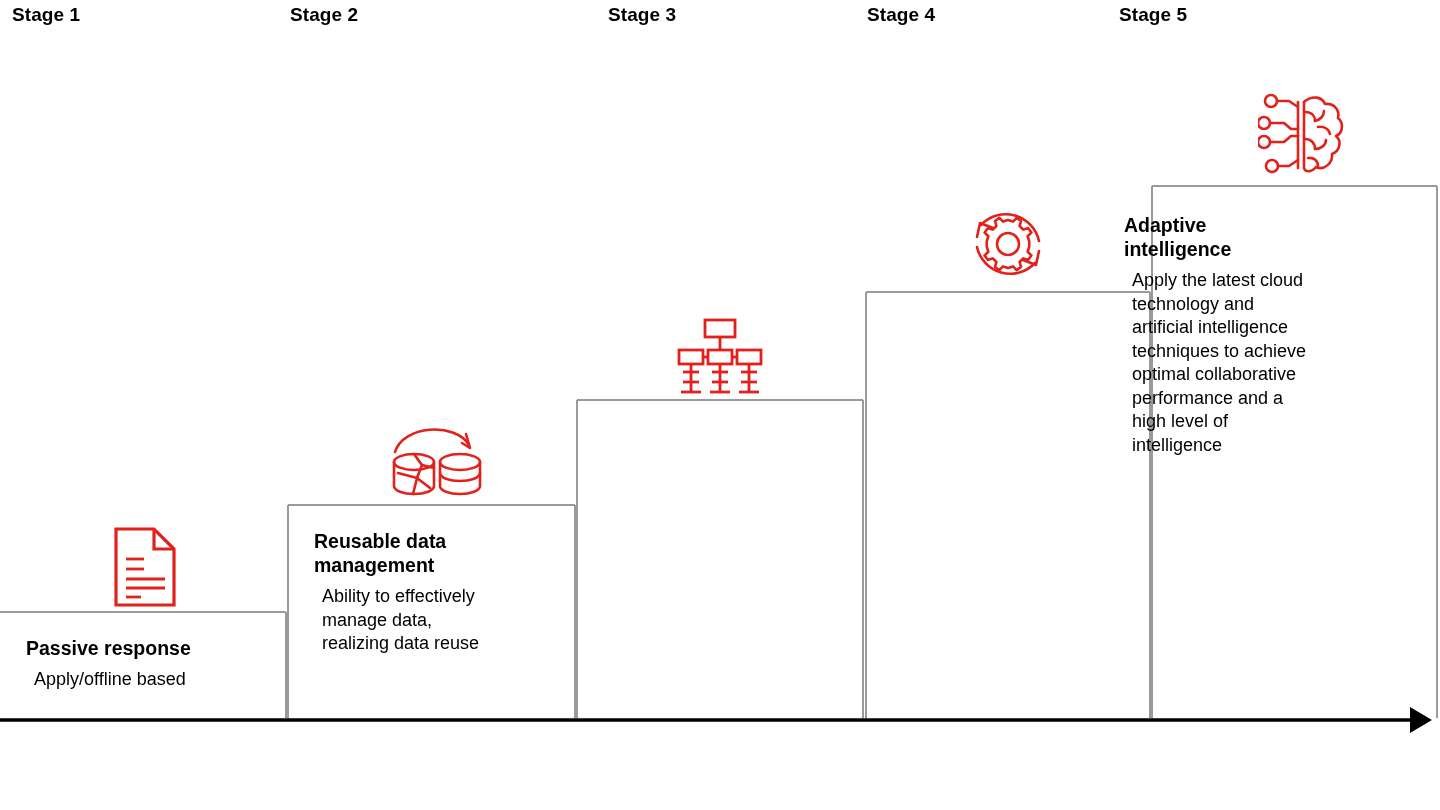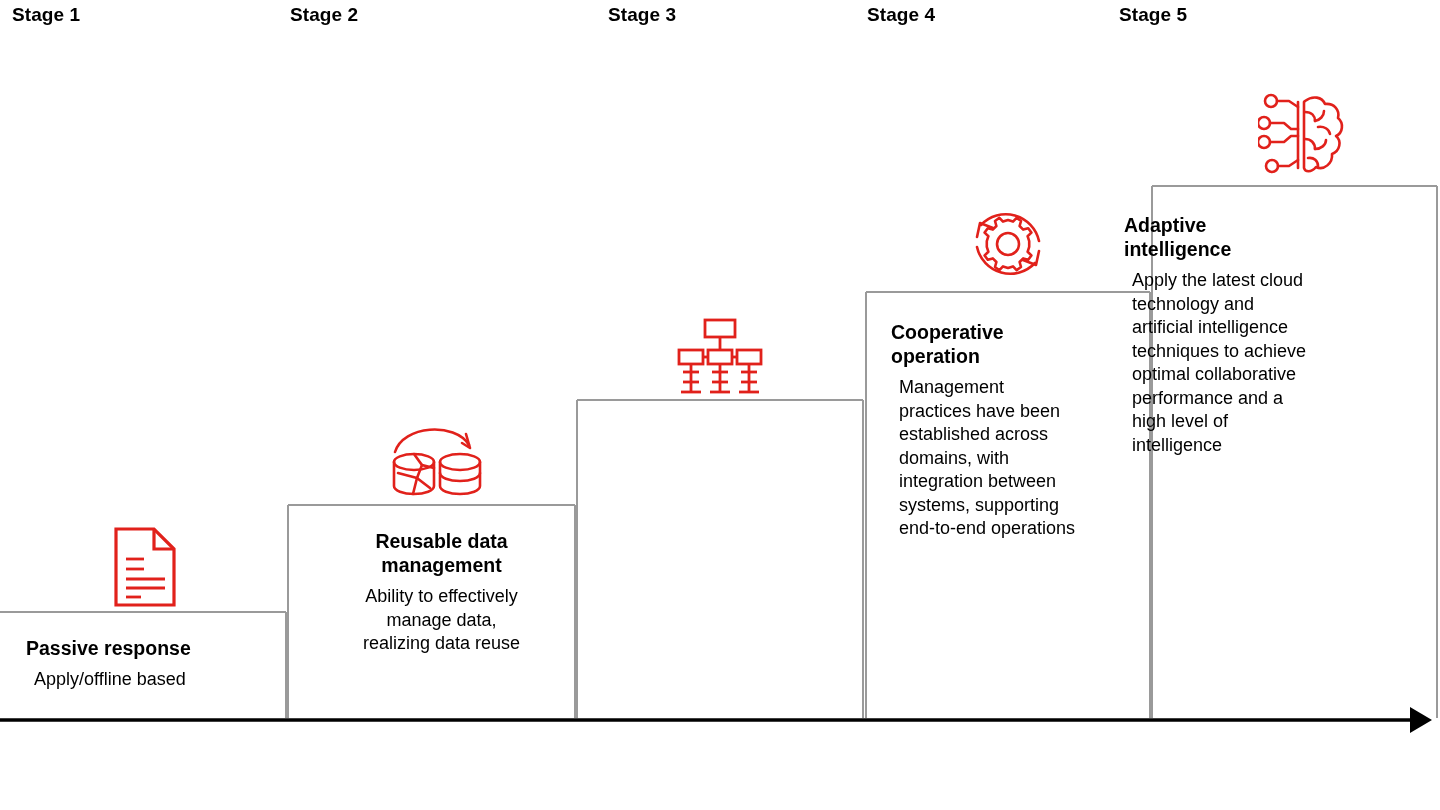--- a/index.html
+++ b/index.html
@@ -128,21 +128,21 @@
         <path d="M36 47 L31 60 L44 70"></path>
         <path d="M31 60 L12 55"></path>
         <path d="M31 60 L27 76"></path>
 
         <ellipse cx="74" cy="44" rx="20" ry="8"></ellipse>
         <path d="M54 44 L54 68 C54 72.5, 63 76, 74 76 C85 76, 94 72.5, 94 68 L94 44"></path>
         <path d="M54 55 C54 59.5, 63 63, 74 63 C85 63, 94 59.5, 94 55"></path>
       </g>
     </svg>
   </span>
-  <div class="step-text" style="left:314px;top:529px;width:255px;text-align:center;">
+  <div class="step-text" style="left:314px;top:529px;width:255px;">
     <div class="step-title">Reusable data
 management</div>
     <div class="step-desc">Ability to effectively
 manage data,
 realizing data reuse</div>
   </div>
 
   <span class="step-icon" style="left:676px;top:316px;">
     <svg width="88" height="82" viewBox="0 0 88 82">
       <g fill="none" stroke="#E1211B" stroke-width="2.8">
@@ -177,31 +177,20 @@
         <path d="M14 22 A34 34 0 0 1 72 38"></path>
         <polyline points="10,34 13,20 26,25" stroke-linejoin="round"></polyline>
         <path d="M68 60 A34 34 0 0 1 10 44"></path>
         <polyline points="72,48 69,62 56,57" stroke-linejoin="round"></polyline>
 
         <path d="M41 17 L46 18.6 L49.6 14.8 L54 18 L52.6 23 L56.2 26.6 L61.2 25.2 L64.4 29.6 L60.6 33.2 L62.2 38.2 L62.2 43.8 L60.6 48.8 L64.4 52.4 L61.2 56.8 L56.2 55.4 L52.6 59 L54 64 L49.6 67.2 L46 63.4 L41 65 L36 63.4 L32.4 67.2 L28 64 L29.4 59 L25.8 55.4 L20.8 56.8 L17.6 52.4 L21.4 48.8 L19.8 43.8 L19.8 38.2 L21.4 33.2 L17.6 29.6 L20.8 25.2 L25.8 26.6 L29.4 23 L28 18 L32.4 14.8 L36 18.6 Z" stroke-linejoin="round"></path>
         <circle cx="41" cy="41" r="11"></circle>
       </g>
     </svg>
   </span>
-  <div class="step-text" style="left:891px;top:320px;width:240px;">
-    <div class="step-title">Cooperative
-operation</div>
-    <div class="step-desc">Management
-practices have been
-established across
-domains, with
-integration between
-systems, supporting
-end-to-end operations</div>
-  </div>
 
   <span class="step-icon" style="left:1258px;top:92px;">
     <svg width="88" height="84" viewBox="0 0 88 84">
       <g fill="none" stroke="#E1211B" stroke-width="2.6" stroke-linecap="round" stroke-linejoin="round">
 
         <line x1="40" y1="10" x2="40" y2="76"></line>
 
         <circle cx="13" cy="9" r="6"></circle>
         <path d="M19 9 L31 9 L40 15"></path>
         <circle cx="6" cy="31" r="6"></circle>

